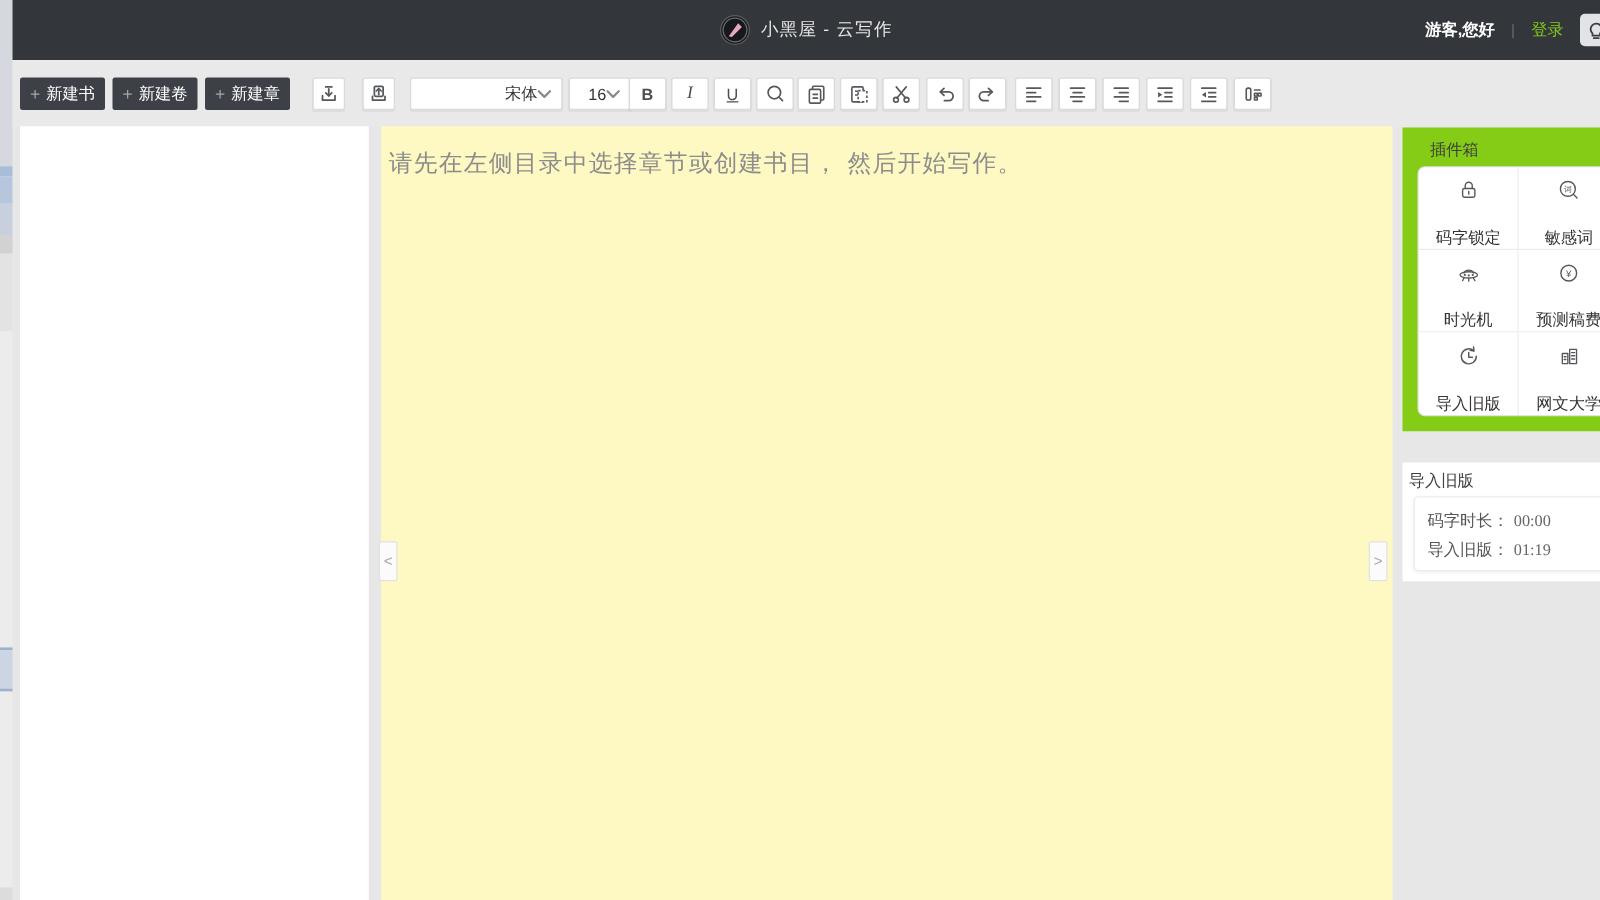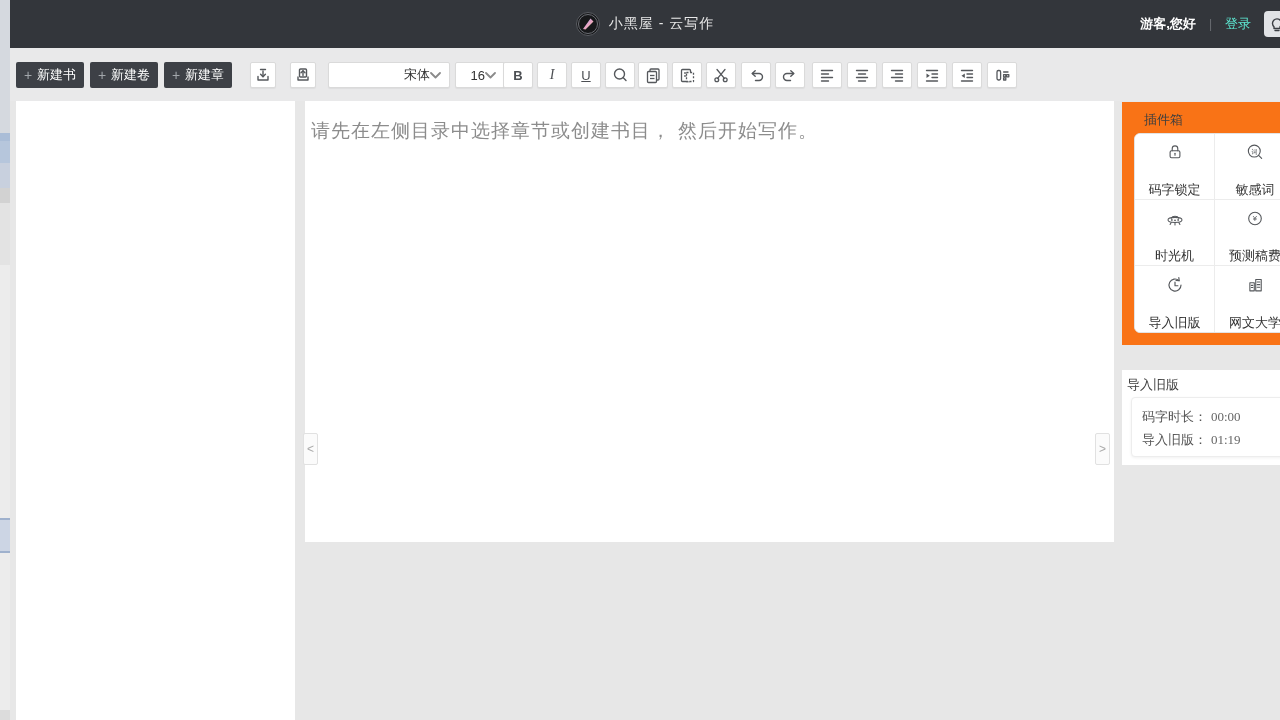--- a/index.html
+++ b/index.html
@@ -23,47 +23,47 @@
   
   .header{position:absolute;left:10px;top:0;width:1270px;height:48px;background:#33363b;
     display:flex;align-items:center;justify-content:center;}
   .header-center{display:flex;align-items:center;gap:9px;}
   .logo-circle{width:24px;height:24px;border-radius:50%;background:#17181a;border:1px solid #5a5d63;
     display:flex;align-items:center;justify-content:center;box-sizing:border-box;}
   .header-title{color:#e8e8e8;font-size:14px;letter-spacing:1px;}
   .header-right{position:absolute;right:-10px;top:0;height:48px;display:flex;align-items:center;gap:13px;}
   .greeting{color:#ffffff;font-size:13px;font-weight:bold;}
   .hdr-sep{color:#6a6d72;font-size:12px;}
-  .login{color:#5eead4;font-size:13px;cursor:pointer;}
+  .login{color:#84cc16;font-size:13px;cursor:pointer;}
   .hdr-action{width:26px;height:26px;background:#e1e3e6;border-radius:4px;
     display:flex;align-items:center;justify-content:center;}
   
   .toolbar{position:absolute;left:10px;top:48px;width:1270px;height:53px;background:#e9e9ea;}
   .tb{position:absolute;top:14px;height:26px;box-sizing:border-box;display:flex;align-items:center;justify-content:center;}
   .tb-dark{width:68px;background:#3d4046;border-radius:2px;color:#fff;font-size:13px;gap:5px;cursor:pointer;}
   .tb-dark .plus{color:#a2a6ab;font-size:14px;line-height:1;}
   .tb-white{background:#ffffff;border:1px solid #dadada;border-radius:2px;box-shadow:0 1px 1px rgba(0,0,0,0.05);cursor:pointer;}
   .tb-icon{width:30px;}
   .tb-sq{width:26px;}
   .tb-select{justify-content:flex-end;padding:0 8px;font-size:13px;color:#333;}
   .glyph-b{font-weight:700;font-size:13px;color:#4c4f53;}
   .glyph-i{font-style:italic;font-family:"Liberation Serif","DejaVu Serif",serif;font-size:14px;color:#4c4f53;}
   .glyph-u{font-size:13px;color:#4c4f53;text-decoration:underline;}
   
   .sidebar{position:absolute;left:16px;top:101px;width:279px;height:619px;background:#ffffff;}
-  .editor{position:absolute;left:305px;top:101px;width:809px;height:441px;background:#ffffff;}
+  .editor{position:absolute;left:305px;top:101px;width:809px;height:619px;background:#fef9c3;}
   .placeholder{position:absolute;left:6px;top:17px;
     font-family:"DejaVu Serif","Liberation Serif",serif;font-size:19px;color:#8c8c8c;letter-spacing:1px;}
   .collapse{position:absolute;width:15px;height:32px;top:433px;background:#fbfbfb;border:1px solid #e1e1e1;
     border-radius:2px;box-sizing:border-box;display:flex;align-items:center;justify-content:center;
     color:#a9a9a9;font-size:12px;z-index:4;cursor:pointer;}
   .collapse-left{left:303px;}
   .collapse-right{left:1095px;}
   
-  .plugin-panel{position:absolute;left:1122px;top:102px;width:158px;height:243px;background:#f97316;}
+  .plugin-panel{position:absolute;left:1122px;top:102px;width:158px;height:243px;background:#84cc16;}
   .plugin-title{position:absolute;left:22px;top:9px;font-size:13px;color:#3f3f3f;}
   .plugin-card{position:absolute;left:12px;top:31px;width:160px;height:198px;background:#fff;
     border:1px solid #e3e3e3;border-radius:6px;overflow:hidden;
     display:grid;grid-template-columns:80px 80px;grid-template-rows:66px 66px 66px;}
   .plugin-cell{box-sizing:border-box;border-right:1px solid #ececec;border-bottom:1px solid #ececec;
     display:flex;flex-direction:column;align-items:center;padding-top:8px;cursor:pointer;background:#fff;}
   .plugin-cell:nth-child(2n){border-right:none;}
   .plugin-cell:nth-child(n+5){border-bottom:none;}
   .plugin-label{font-size:13px;color:#333;margin-top:18px;white-space:nowrap;}
   

